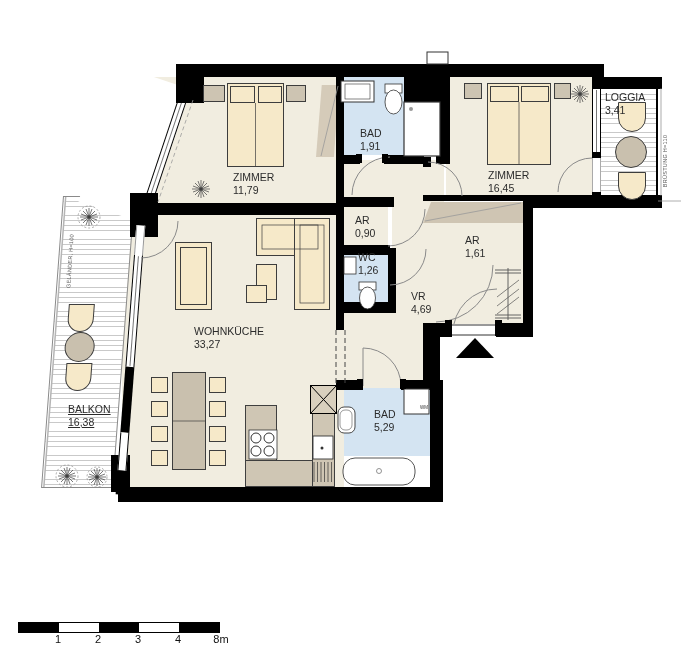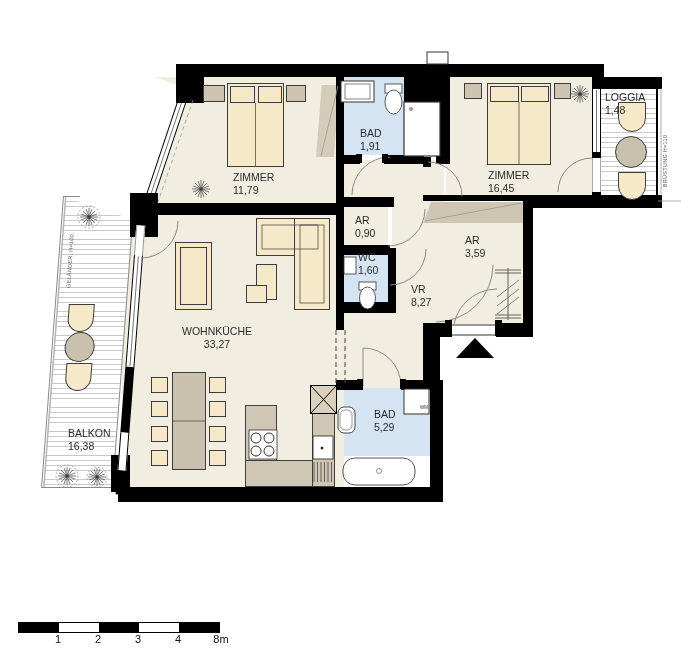--- a/index.html
+++ b/index.html
@@ -268,43 +268,43 @@
   <div class="lbl" style="left:360px;top:127px;">
     <span>BAD</span>
       <span>1,91</span>
   </div>
   <div class="lbl" style="left:488px;top:169px;">
     <span>ZIMMER</span>
       <span>16,45</span>
   </div>
   <div class="lbl" style="left:605px;top:91px;">
     <span>LOGGIA</span>
-      <span>1,48</span>
+      <span>3,41</span>
   </div>
   <div class="lbl" style="left:355px;top:214px;">
     <span>AR</span>
       <span>0,90</span>
   </div>
   <div class="lbl" style="left:358px;top:251px;">
     <span>WC</span>
-      <span>1,60</span>
+      <span>1,26</span>
   </div>
   <div class="lbl" style="left:465px;top:234px;">
     <span>AR</span>
-      <span>3,59</span>
-  </div>
-  <div class="lbl" style="left:411px;top:283px;">
+      <span>1,61</span>
+  </div>
+  <div class="lbl" style="left:411px;top:290px;">
     <span>VR</span>
-      <span>8,27</span>
-  </div>
-  <div class="lbl" style="left:182px;top:325px;text-align:center;">
+      <span>4,69</span>
+  </div>
+  <div class="lbl" style="left:194px;top:325px;">
     <span>WOHNKÜCHE</span>
       <span>33,27</span>
   </div>
-  <div class="lbl" style="left:68px;top:427px;">
+  <div class="lbl" style="left:68px;top:403px;text-decoration:underline;">
     <span>BALKON</span>
       <span>16,38</span>
   </div>
   <div class="lbl" style="left:374px;top:408px;">
     <span>BAD</span>
       <span>5,29</span>
   </div>
 
   <div class="abs" style="left:404px;top:405px;width:24px;text-align:right;font-size:4.5px;color:#333;padding-right:1px;">WM</div>
 

